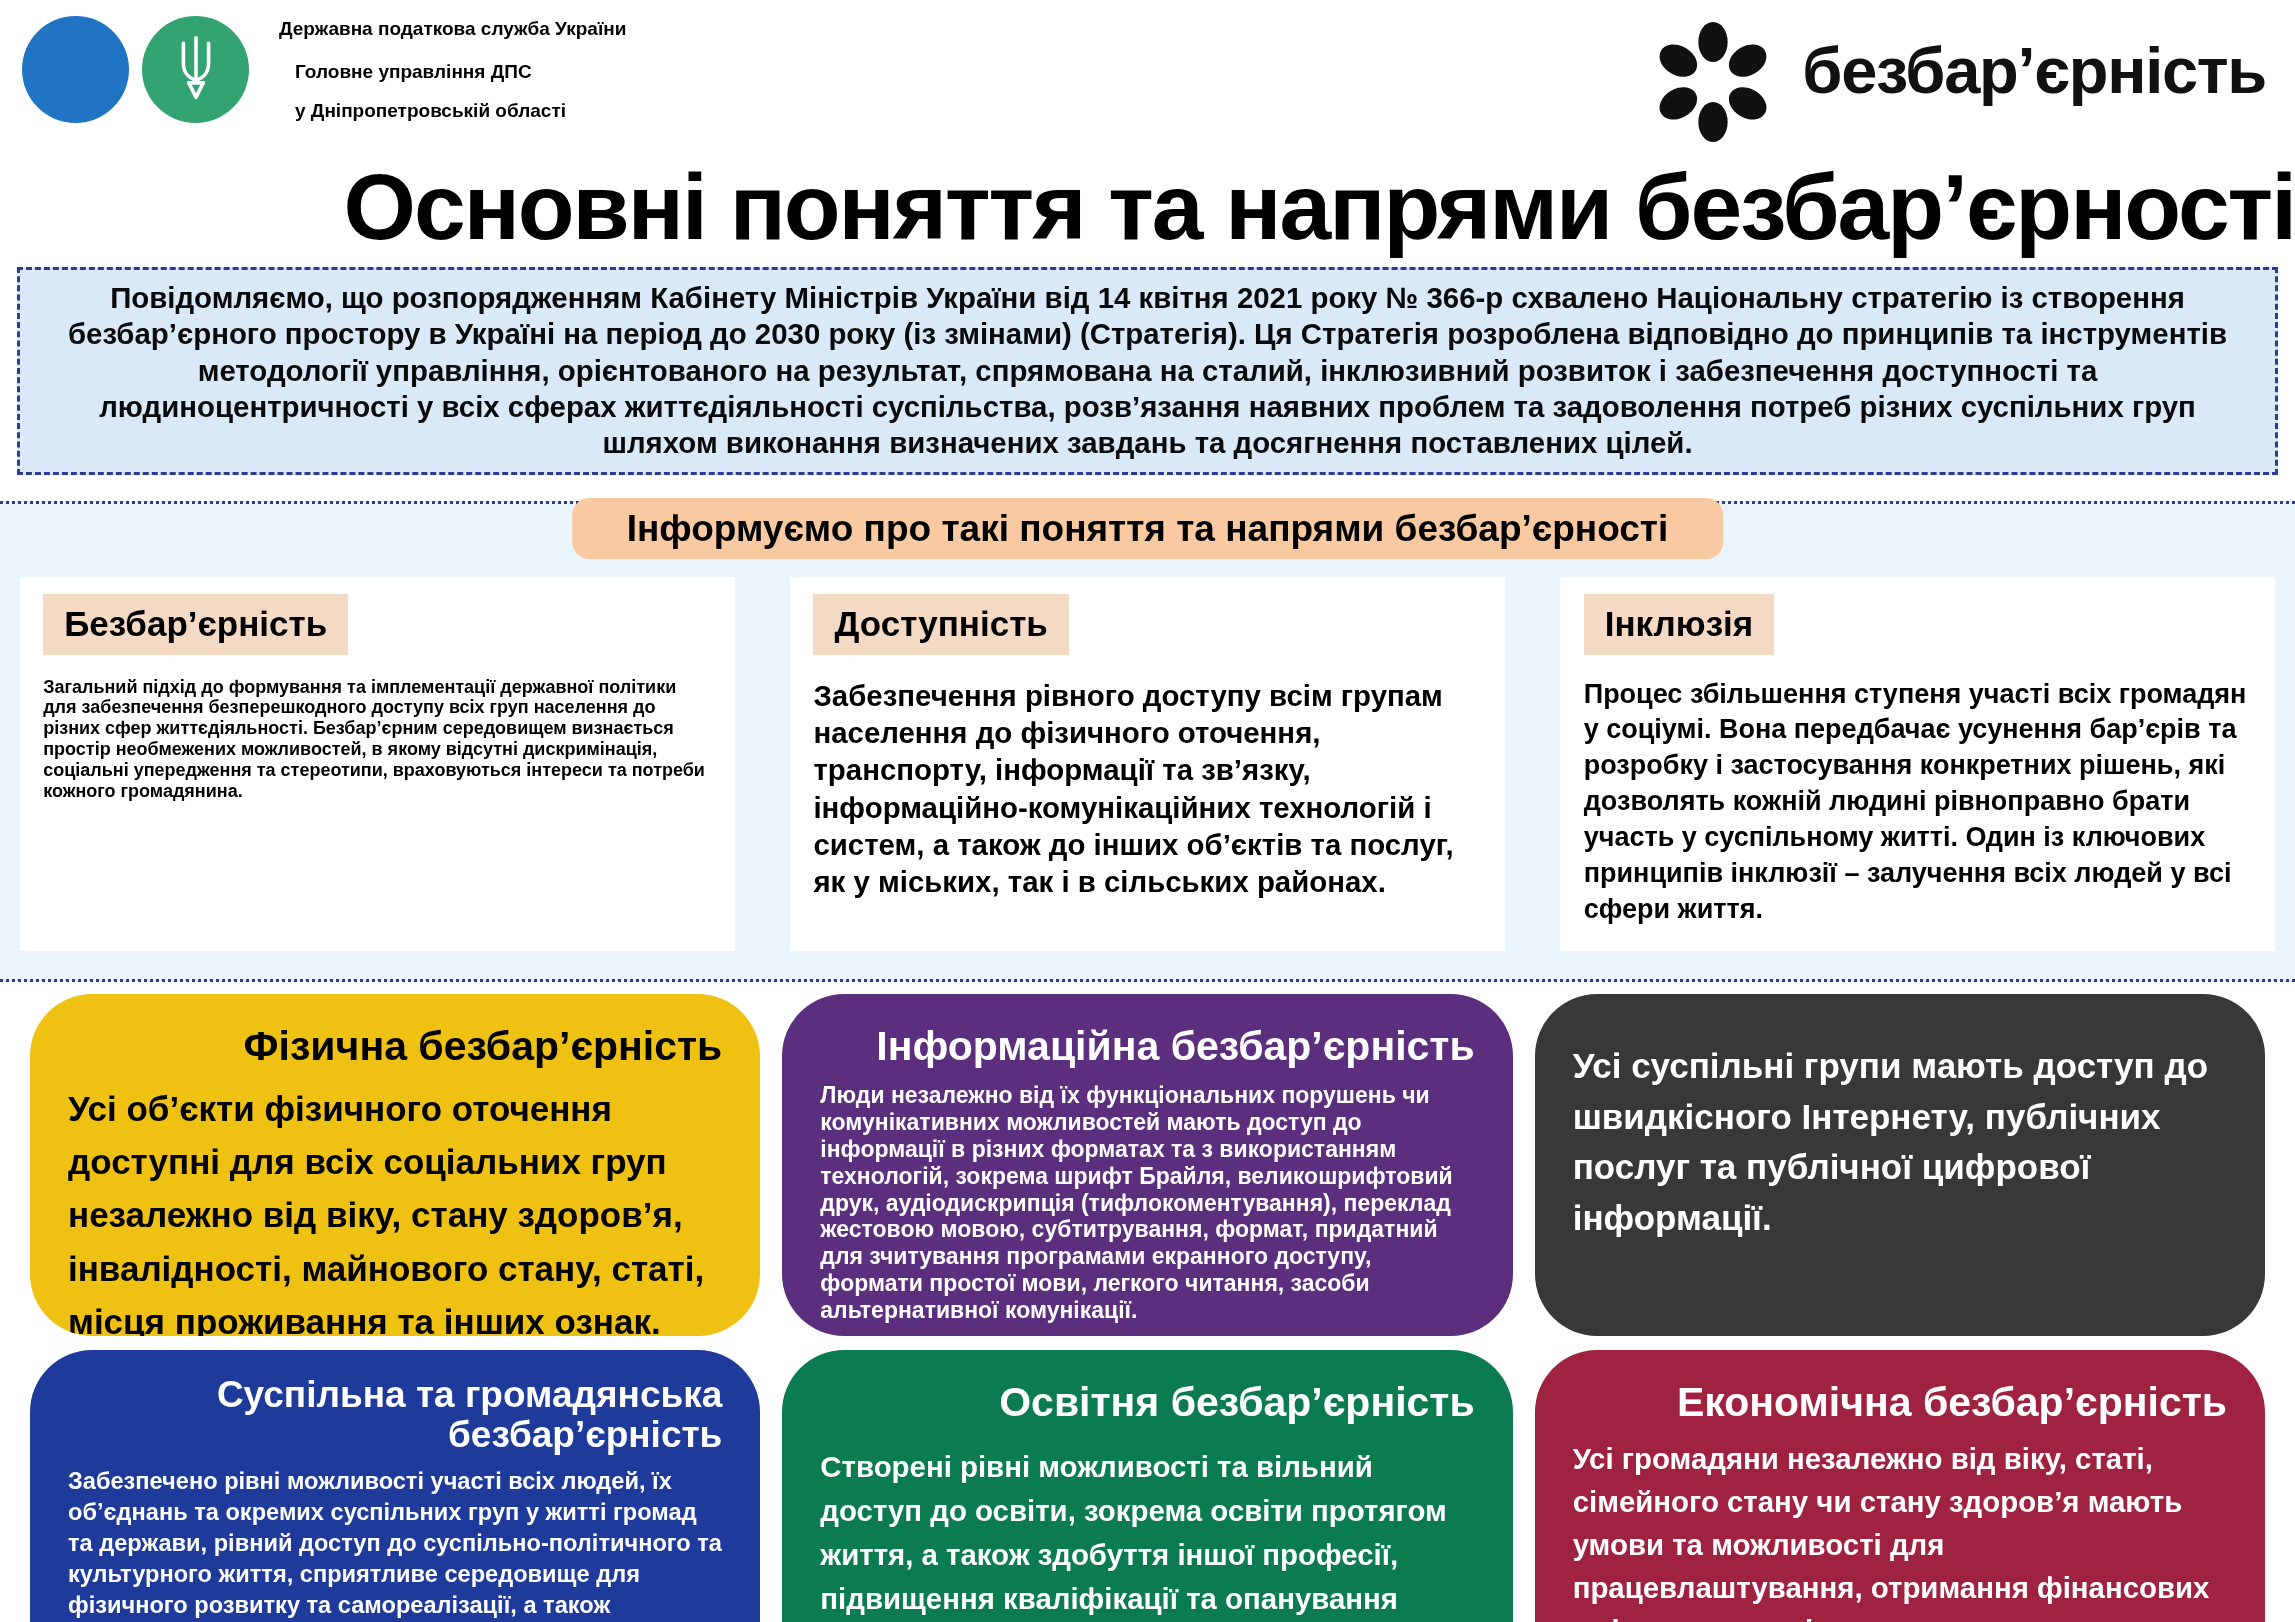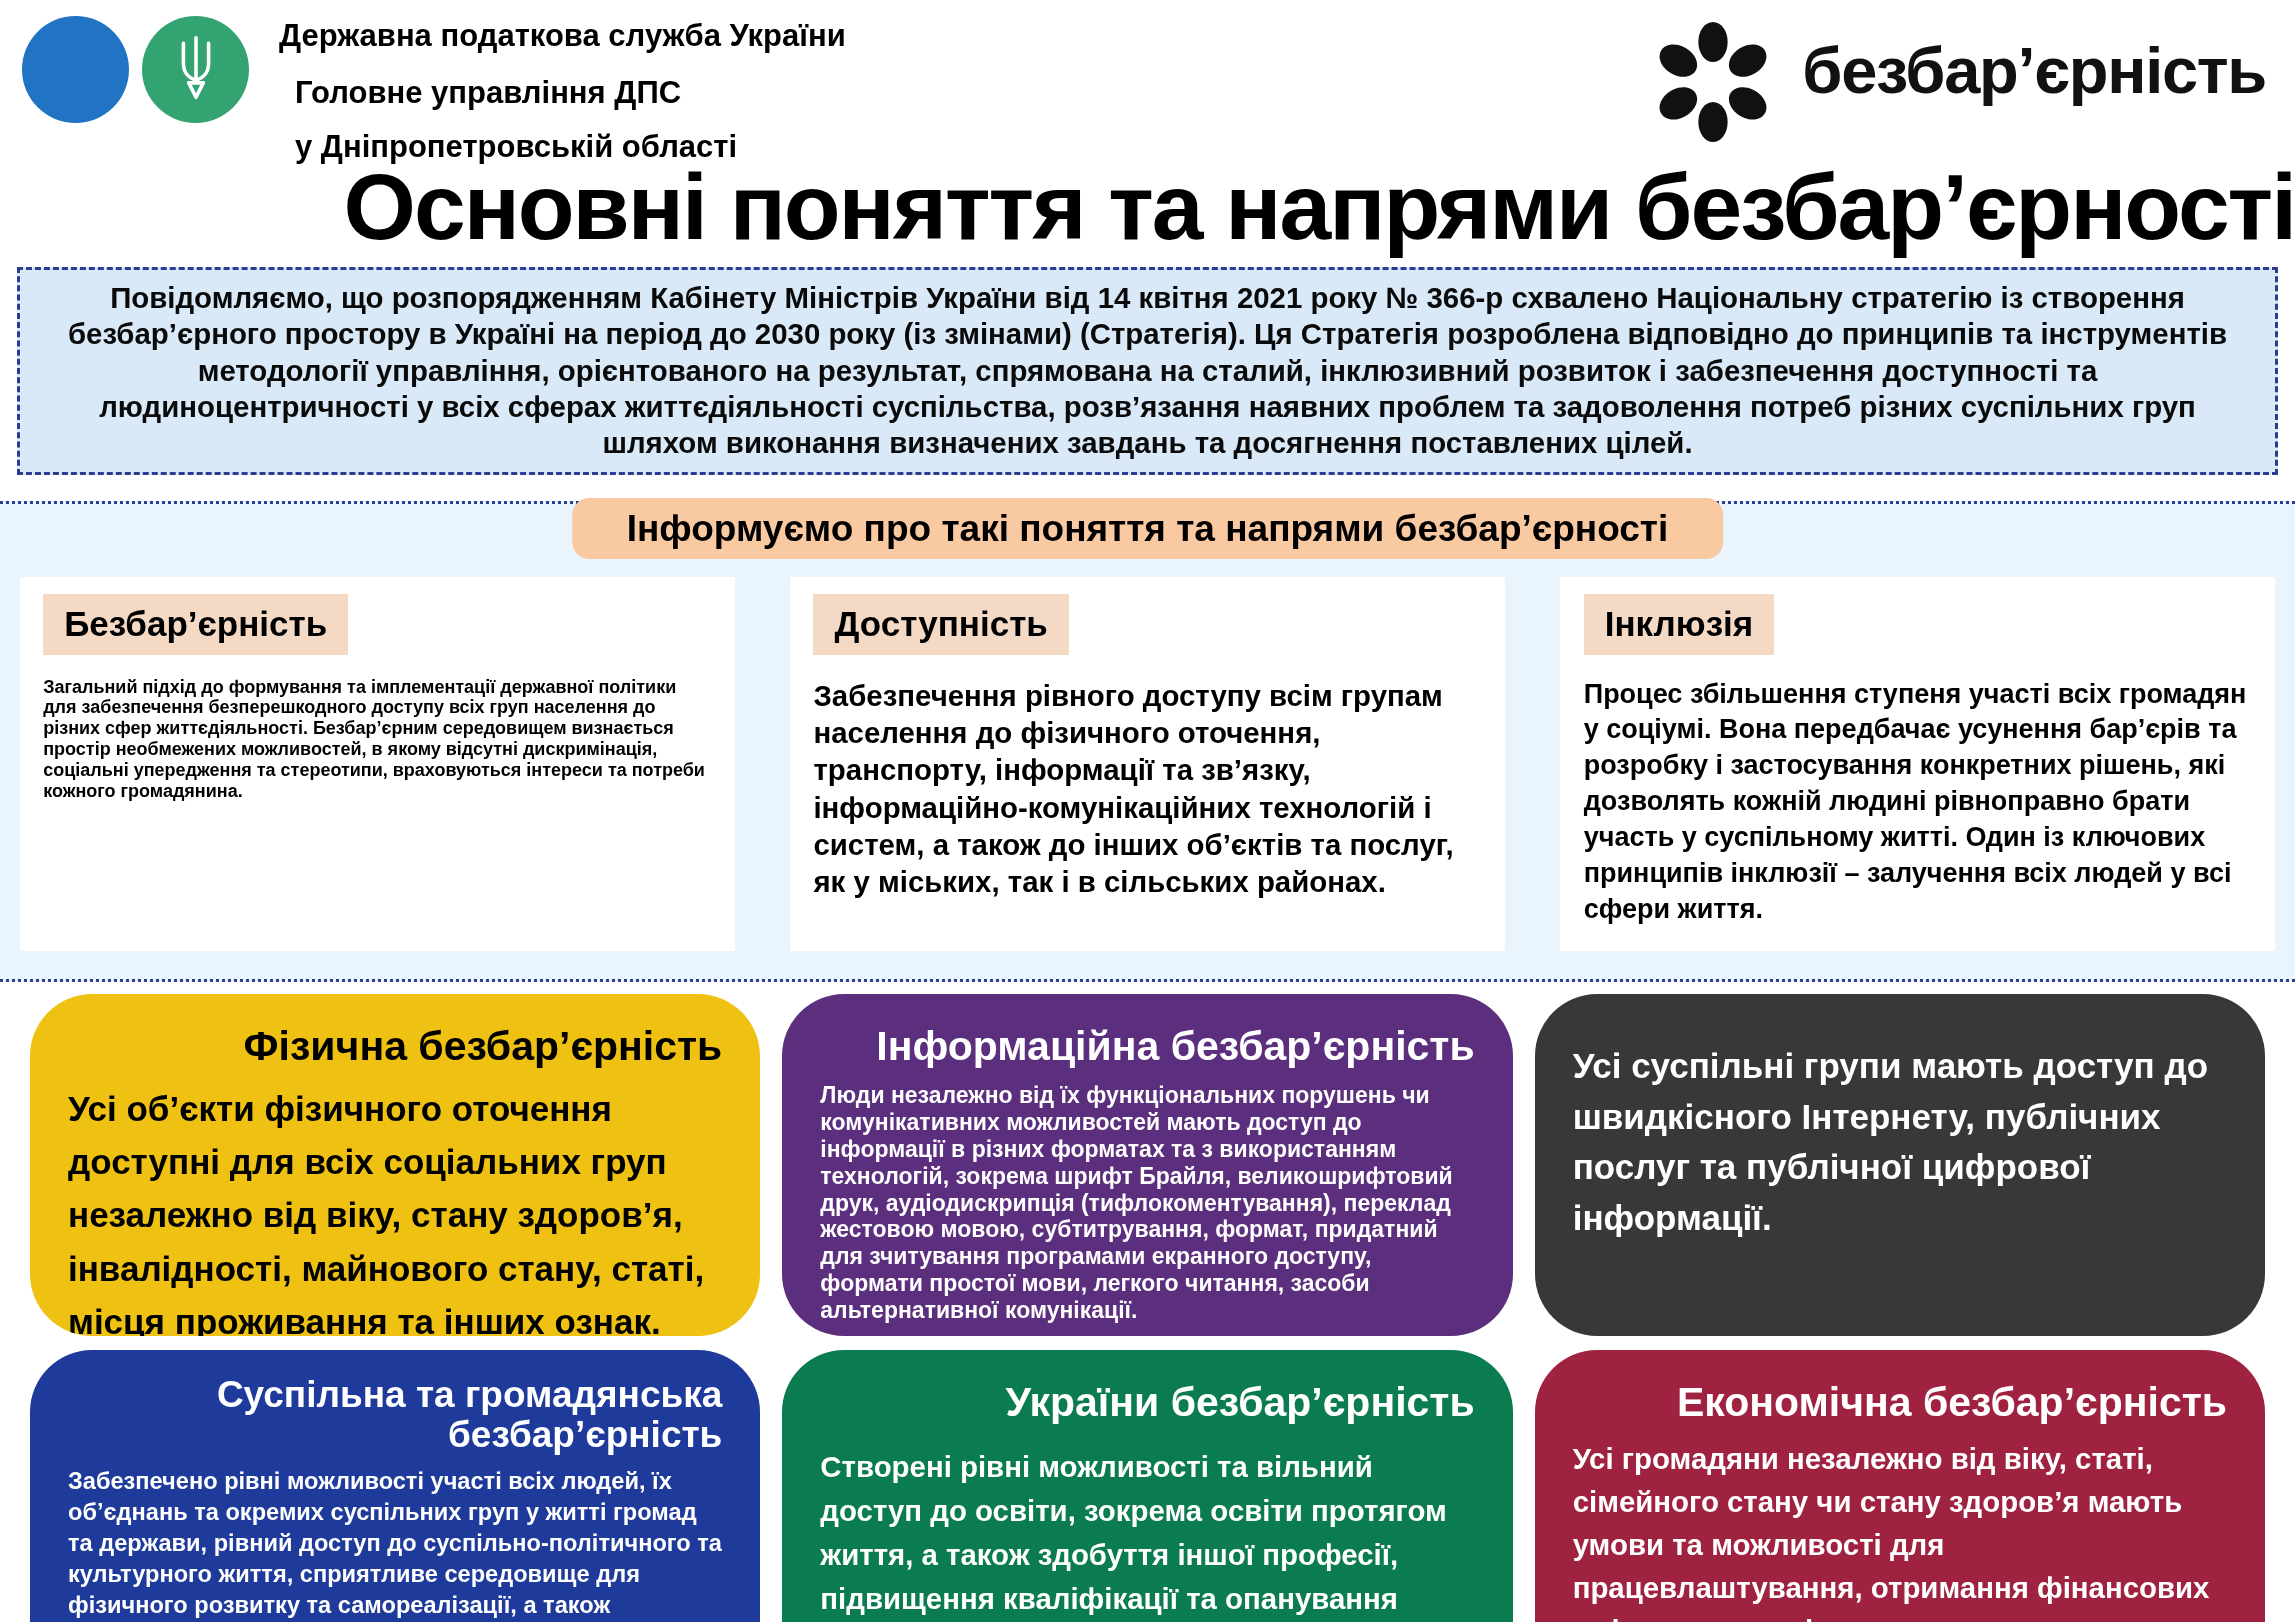--- a/index.html
+++ b/index.html
@@ -9,21 +9,21 @@
     position:relative;
   }
   
   .header{display:flex;justify-content:space-between;align-items:flex-start;
           padding:13px 29px 0 22px;height:143px;}
   .org-block{display:flex;gap:30px;}
   .circles{display:flex;gap:13px;margin-top:2.6px;}
   .circle{width:107px;height:107px;border-radius:50%;}
   .circle-blue{background:#2173c4;}
   .circle-green{background:#33a371;display:flex;align-items:center;justify-content:center;}
-  .org-text{font-weight:700;font-size:31px;line-height:1.22;padding-top:3.9px;}
+  .org-text{font-weight:700;font-size:19px;line-height:1.22;padding-top:3.9px;}
   .org-line1{margin:0 0 19.6px 0;}
   .org-line{margin:16px;}
   .brand{display:flex;align-items:flex-start;gap:22px;padding-top:5.2px;}
   .brand-label{font-size:65px;font-weight:800;letter-spacing:-1.3px;margin-top:14.4px;color:#111;}
   
   .page-title{text-align:right;font-size:93px;font-weight:800;letter-spacing:-2px;
               line-height:1.05;margin:2.6px 0 0 0;}
   
   .intro{margin:10.5px 17px 0;background:#d9e9f8;border:3.3px dashed #2d3b92;
          padding:10.5px 30px;text-align:center;font-weight:700;font-size:29.4px;
@@ -134,21 +134,21 @@
     <p class="card-text">Люди незалежно від їх функціональних порушень чи комунікативних можливостей мають доступ до інформації в різних форматах та з використанням технологій, зокрема шрифт Брайля, великошрифтовий друк, аудіодискрипція (тифлокоментування), переклад жестовою мовою, субтитрування, формат, придатний для зчитування програмами екранного доступу, формати простої мови, легкого читання, засоби альтернативної комунікації.</p>
   </div>
   <div class="card card-digital">
     <p class="card-text">Усі суспільні групи мають доступ до швидкісного Інтернету, публічних послуг та публічної цифрової інформації.</p>
   </div>
   <div class="card card-social">
     <h2 class="card-title">Суспільна та громадянська безбар’єрність</h2>
     <p class="card-text">Забезпечено рівні можливості участі всіх людей, їх об’єднань та окремих суспільних груп у житті громад та держави, рівний доступ до суспільно-політичного та культурного життя, сприятливе середовище для фізичного розвитку та самореалізації, а також інклюзивне середовище як передумова для участі в усіх формах суспільного життя та громадської активності.</p>
   </div>
   <div class="card card-educational">
-    <h2 class="card-title">України безбар’єрність</h2>
+    <h2 class="card-title">Освітня безбар’єрність</h2>
     <p class="card-text">Створені рівні можливості та вільний доступ до освіти, зокрема освіти протягом життя, а також здобуття іншої професії, підвищення кваліфікації та опанування додаткових компетентностей.</p>
   </div>
   <div class="card card-economic">
     <h2 class="card-title">Економічна безбар’єрність</h2>
     <p class="card-text">Усі громадяни незалежно від віку, статі, сімейного стану чи стану здоров’я мають умови та можливості для працевлаштування, отримання фінансових та інших ресурсів для заняття підприємництвом чи самозайнятістю.</p>
   </div>
 </div>
 
 
 </body></html>

